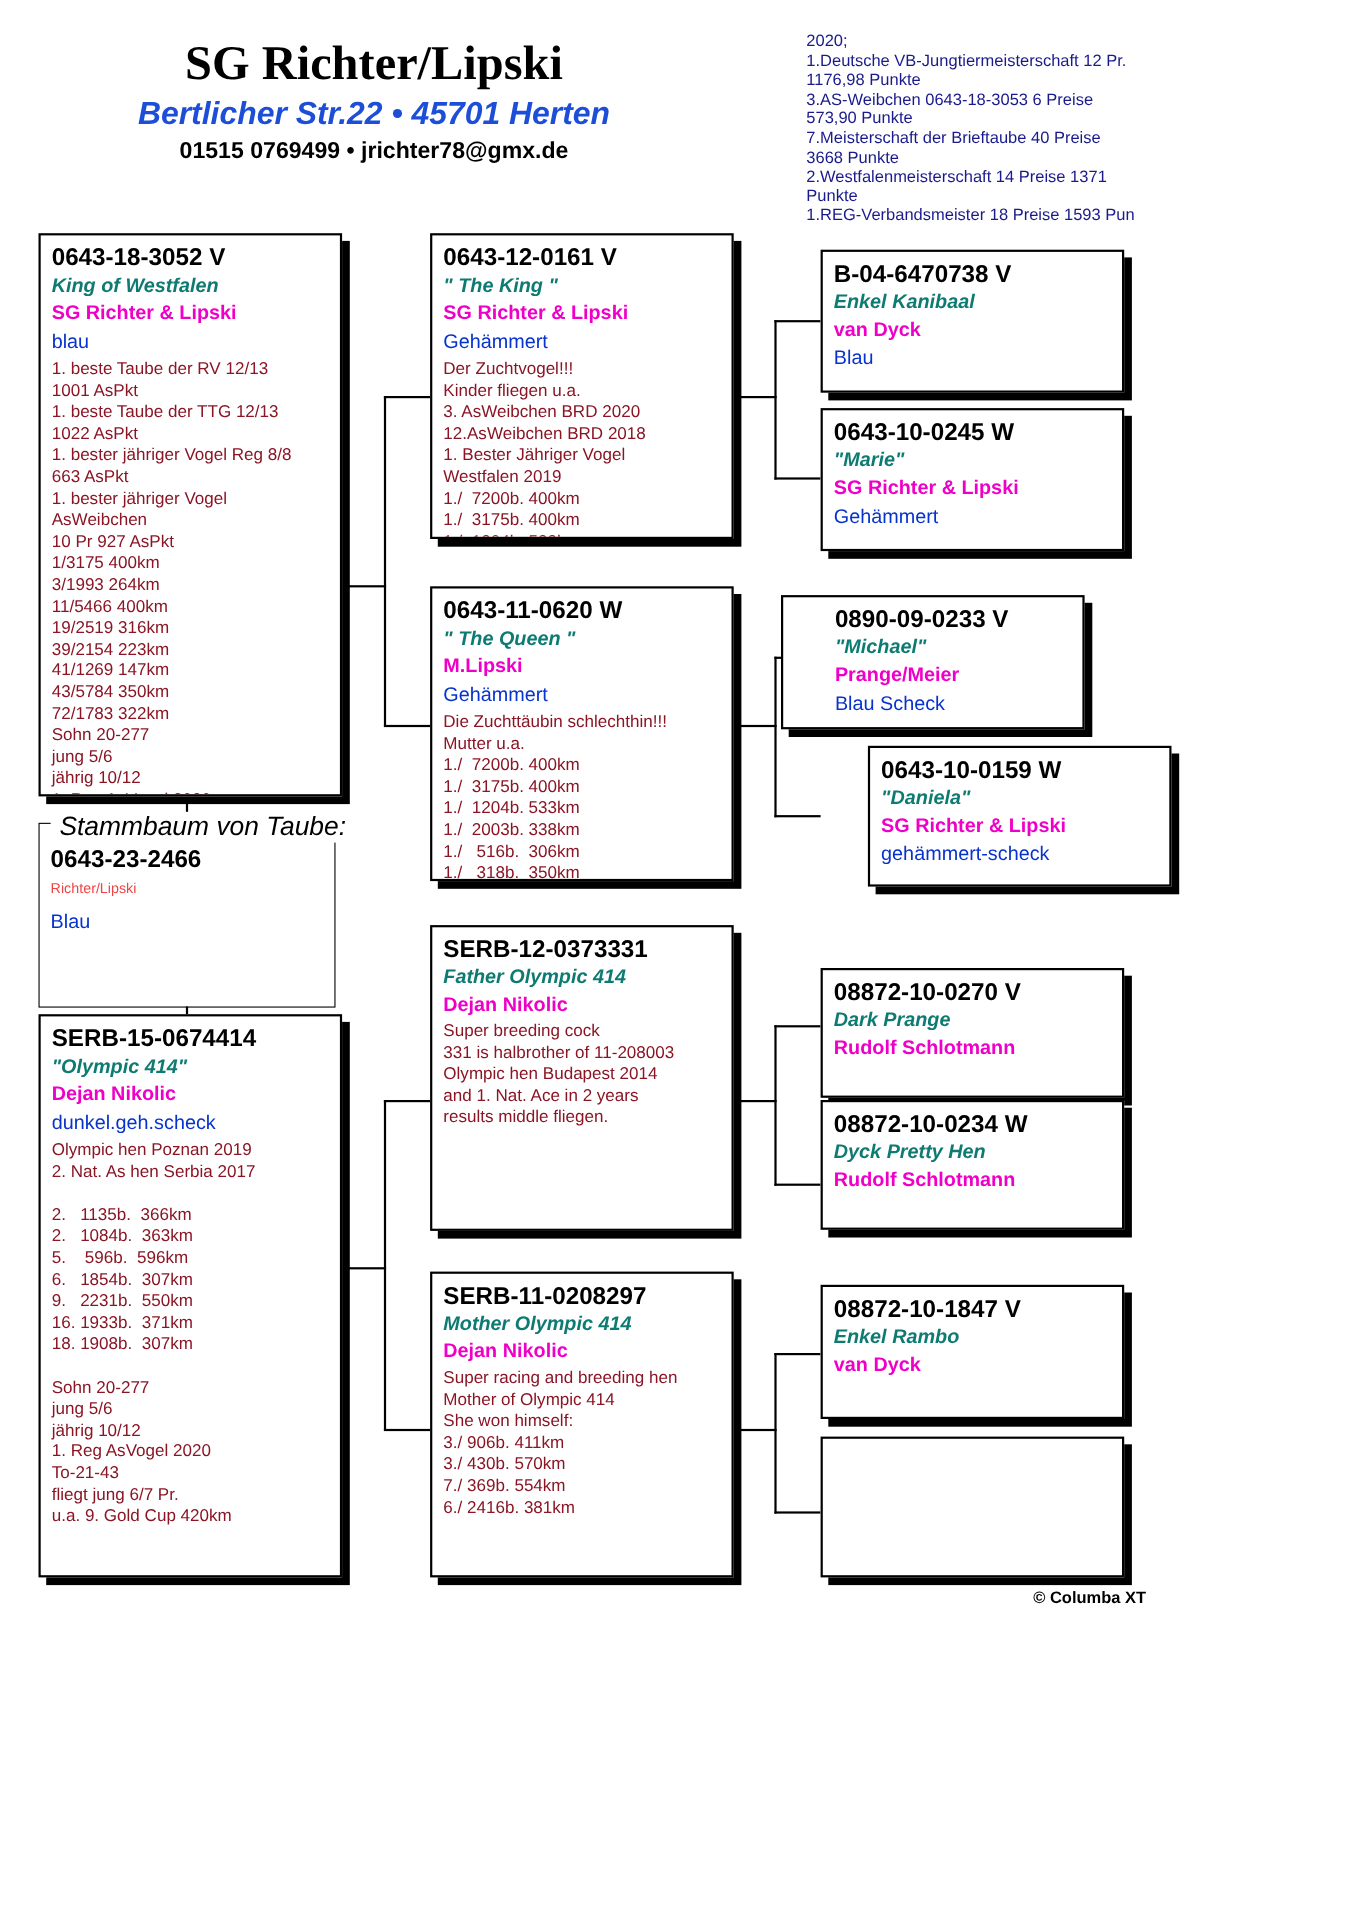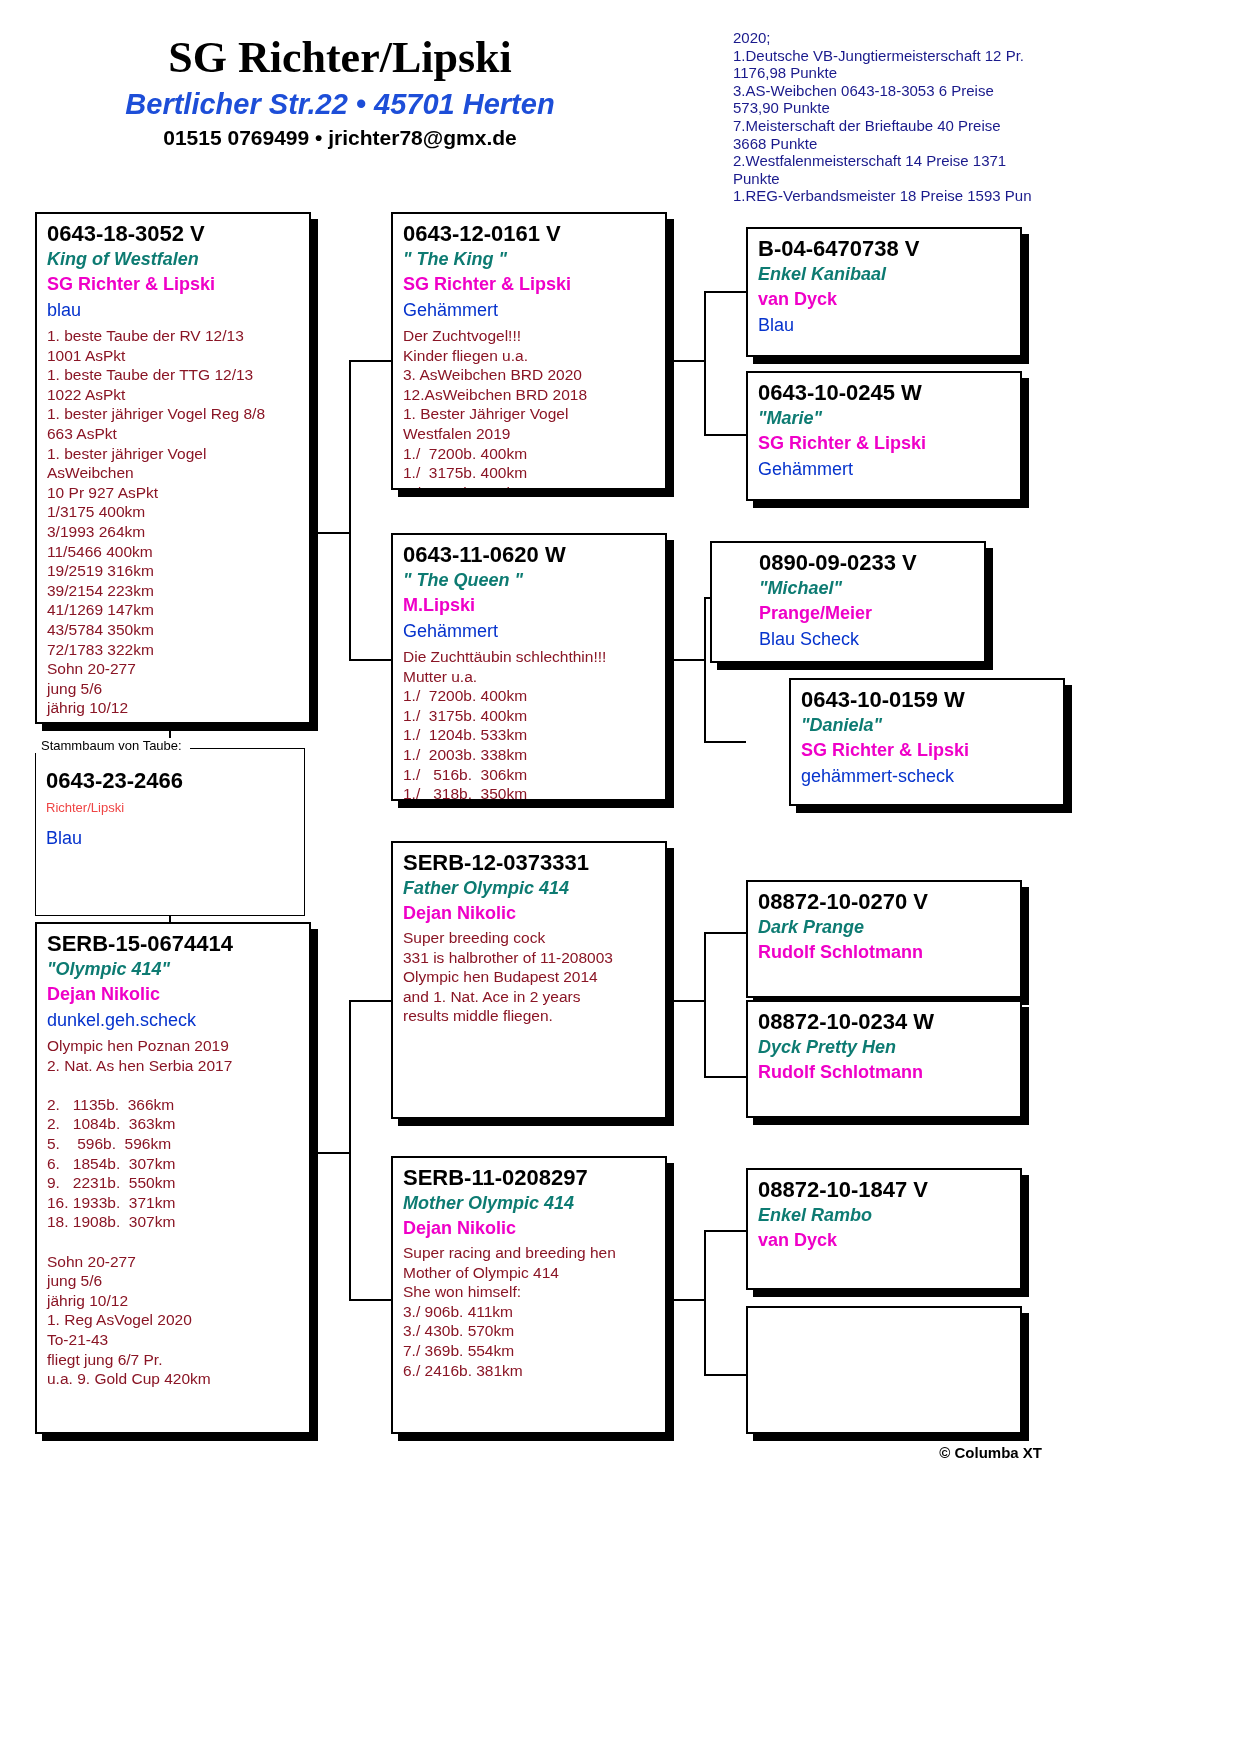--- a/index.html
+++ b/index.html
@@ -106,26 +106,27 @@
   
   #subject-frame {
     position: absolute;
     left: 35px; top: 748px; width: 270px; height: 168px;
     border: 1px solid #000;
     box-sizing: border-box;
     background: transparent;
   }
   #subject-frame-legend {
     position: absolute;
-    left: 33px; top: 738px;
+    left: 46px; top: 738px;
     background: #fff;
     padding: 0 8px;
-    font-size: 13px;
-    color: #000;
-    white-space: nowrap;
+    font-size: 24px;
+    color: #000;
+    white-space: nowrap;
+    font-style: italic;
   }
   #subject-ring {
     position: absolute; left: 46px; top: 768px;
     font-size: 22px; font-weight: bold; color: #000; white-space: nowrap;
   }
   #subject-owner {
     position: absolute; left: 46px; top: 800px;
     font-size: 13px; font-weight: normal; color: #ef4444; white-space: nowrap;
   }
   #subject-color {

